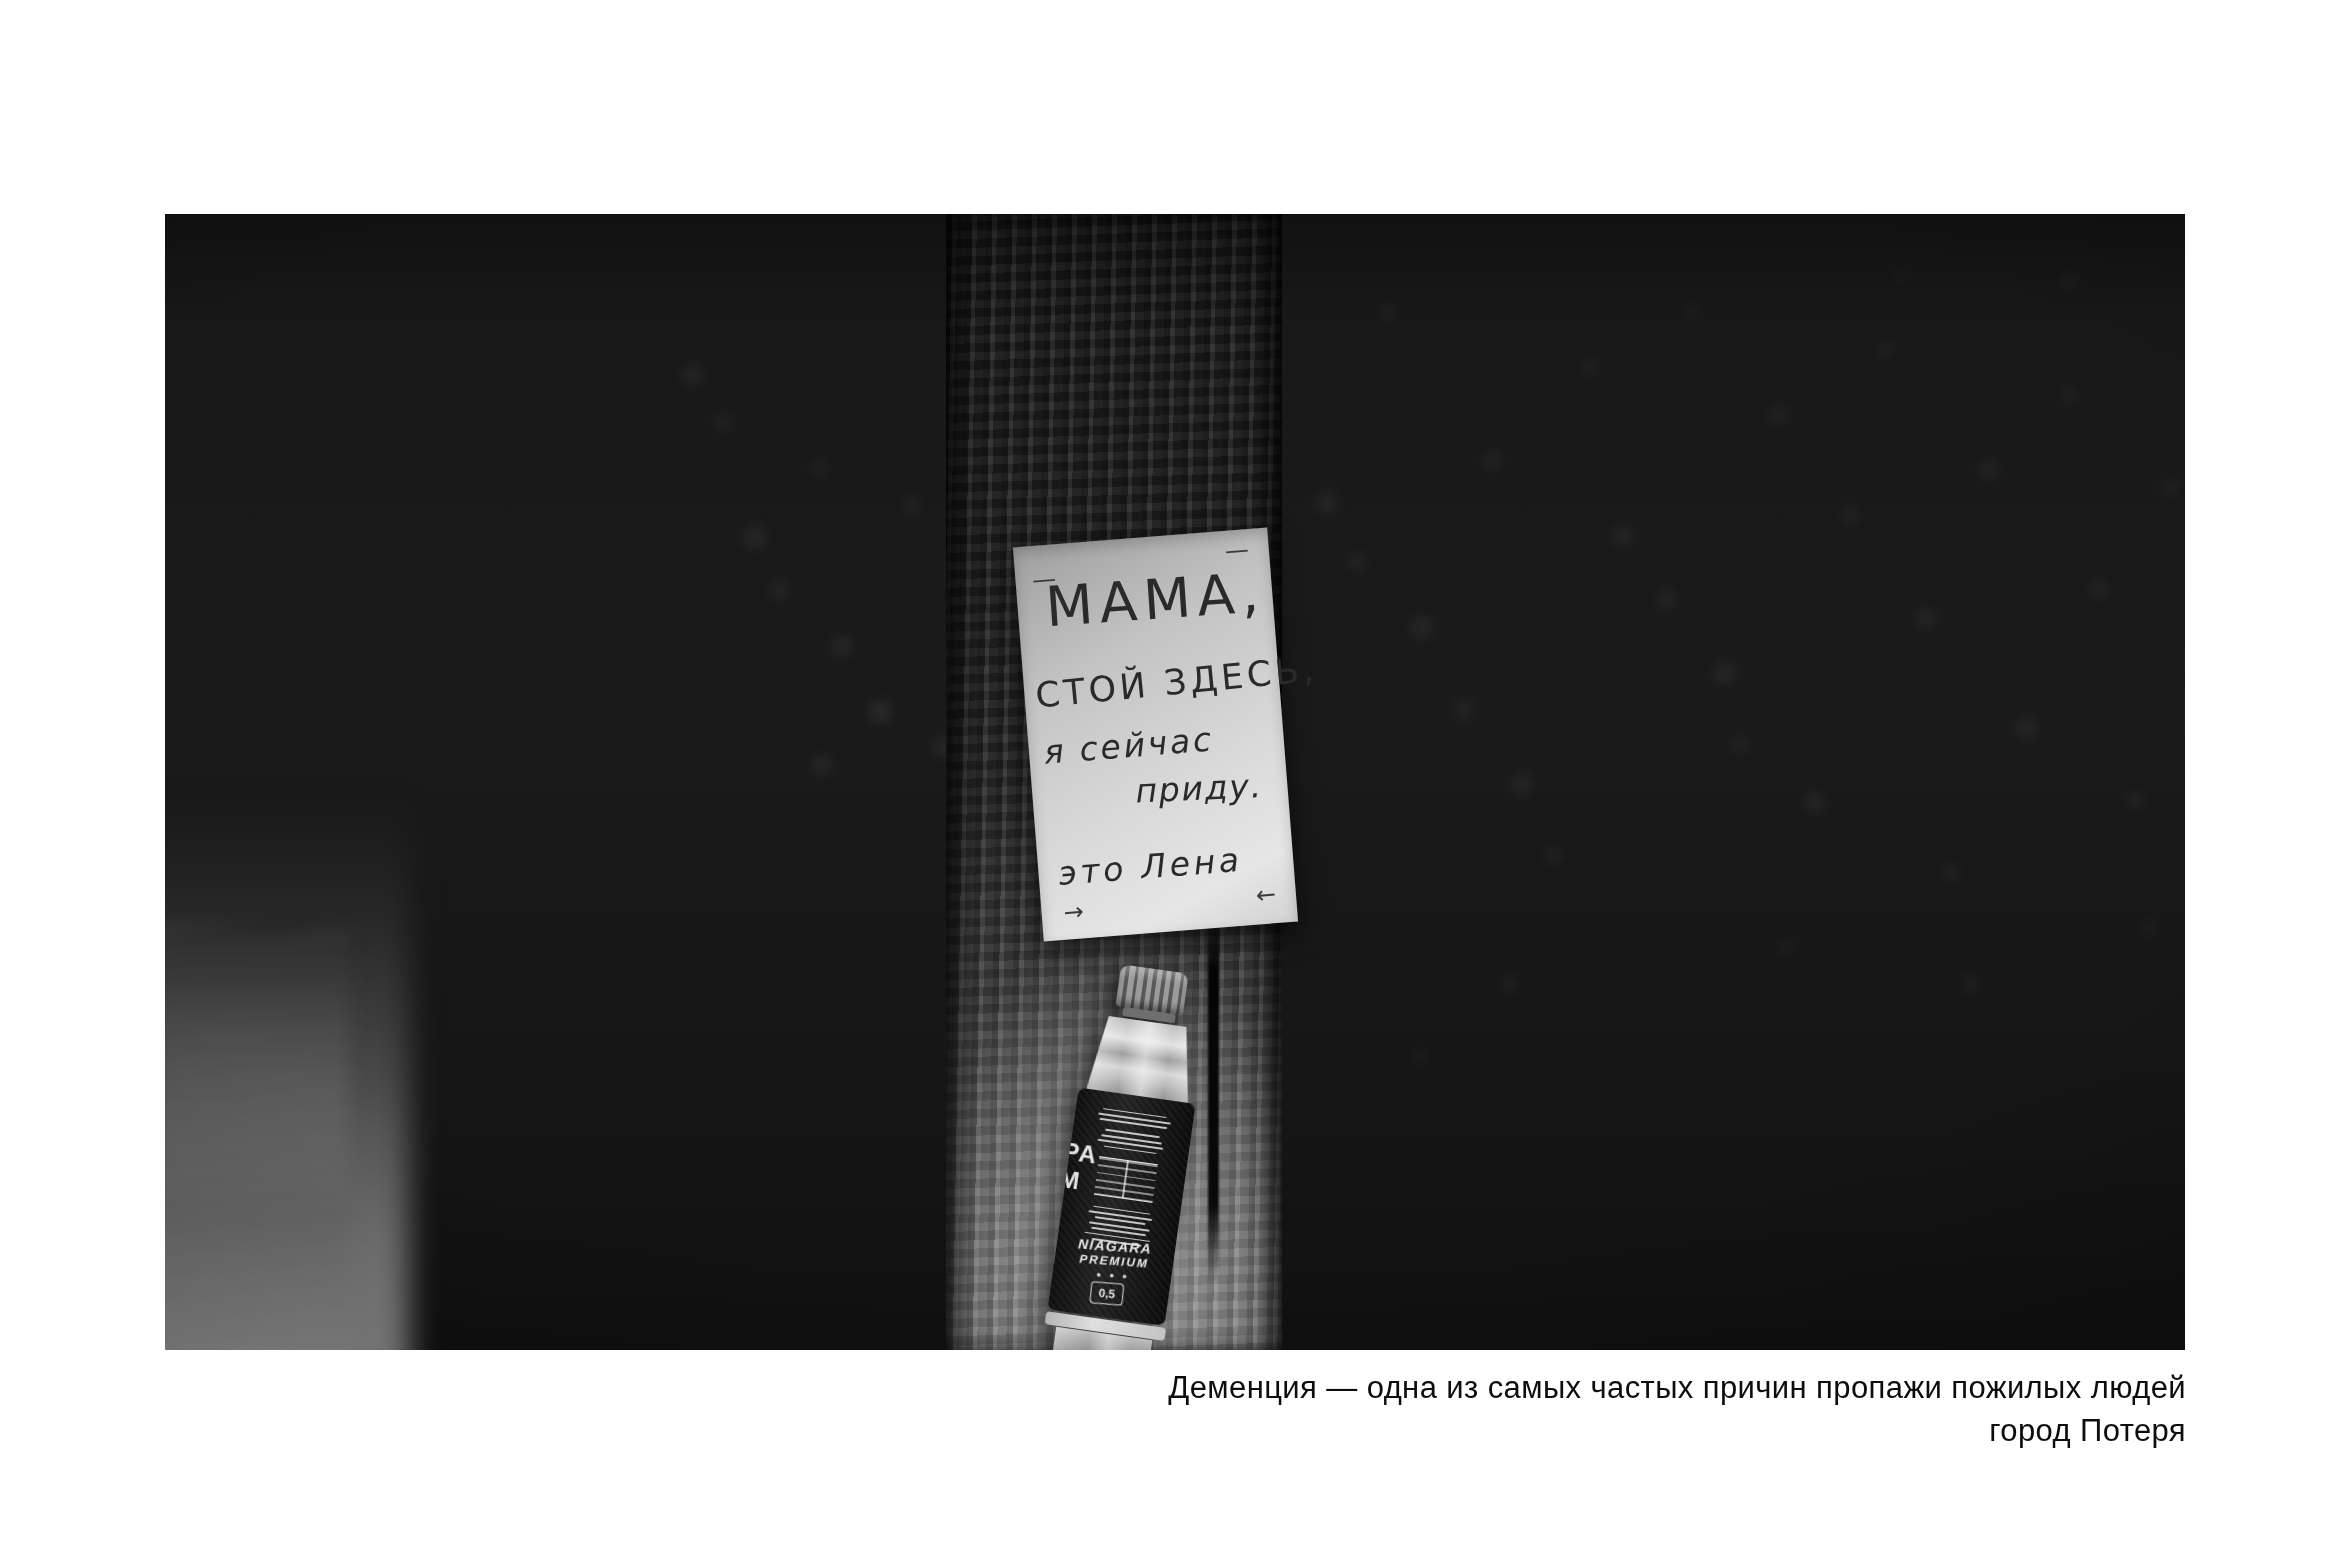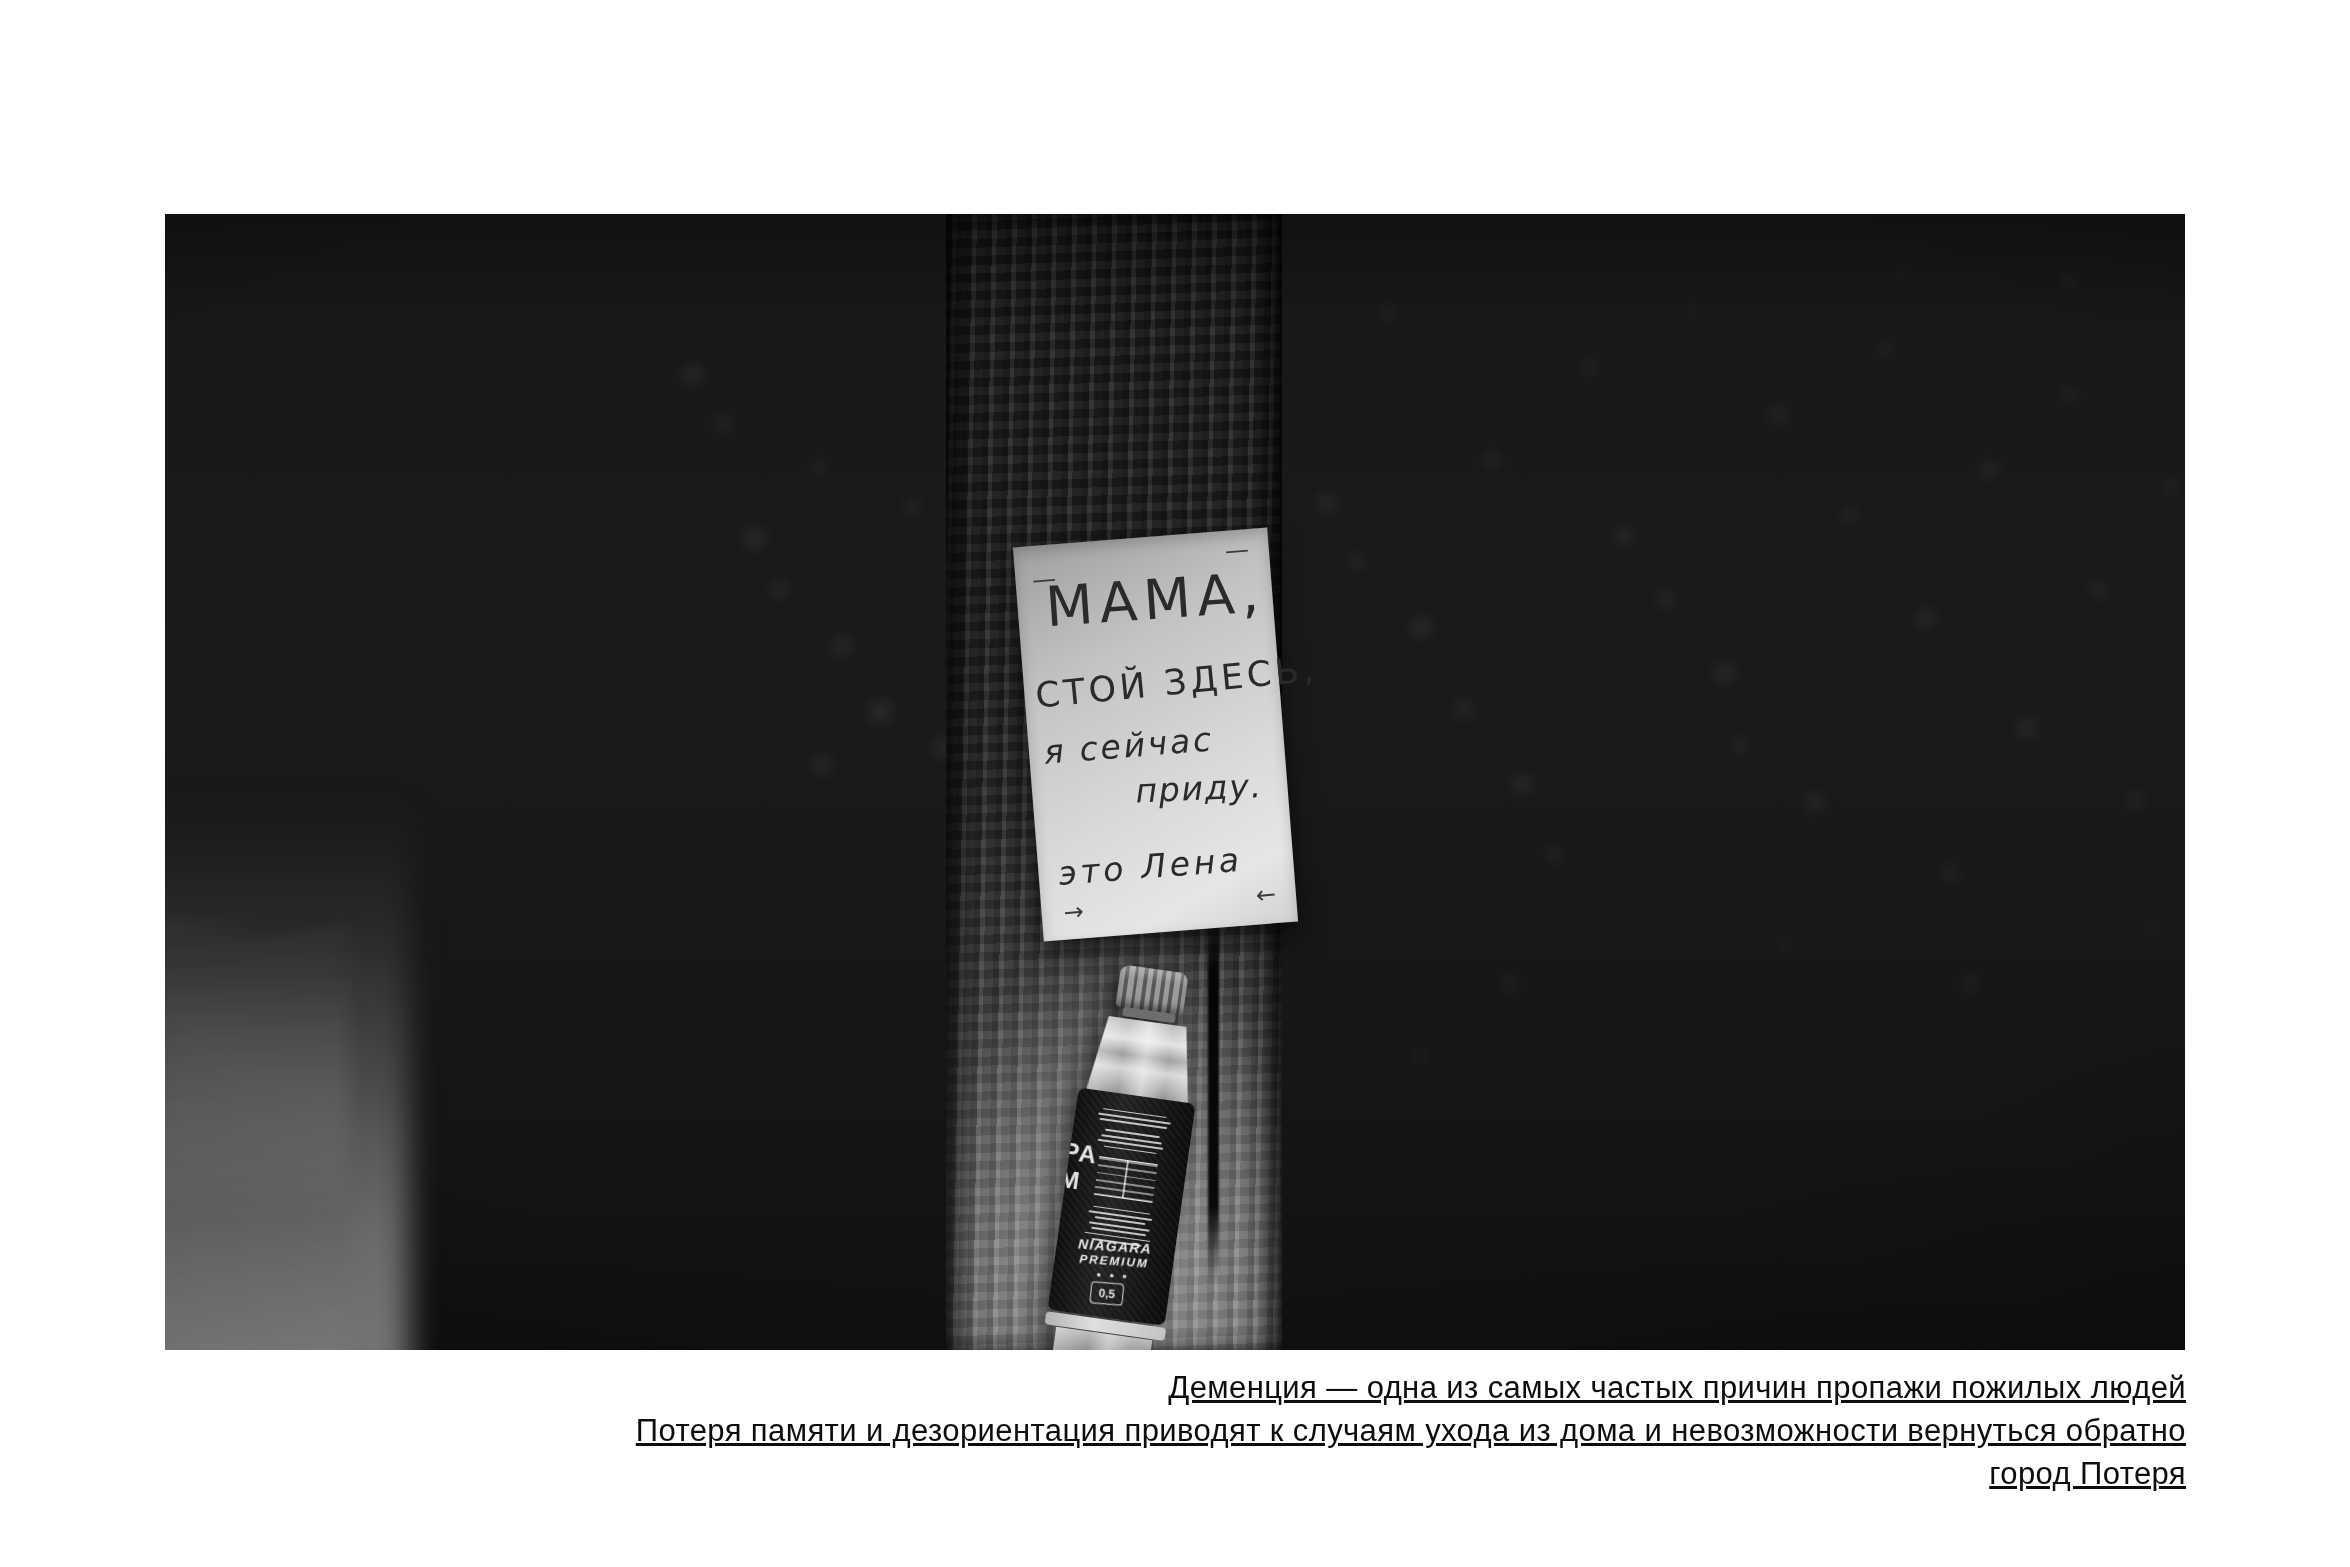--- a/index.html
+++ b/index.html
@@ -126,21 +126,20 @@
     background:
       linear-gradient(180deg,rgba(0,0,0,0.30) 0%,rgba(0,0,0,0) 10%),
       radial-gradient(135% 120% at 48% 42%,rgba(0,0,0,0) 42%,rgba(0,0,0,0.34) 74%,rgba(0,0,0,0.62) 100%);
   }
   
   .caption{
     position:absolute;right:165px;top:1366px;width:1745px;
     text-align:right;color:#0d0d0d;
     font-size:31px;line-height:43px;letter-spacing:0.4px;
     font-family:"Liberation Sans", sans-serif;
-    text-decoration:underline;
   }
 </style>
 </head>
 <body>
 
 <div class="photo">
   <div class="left-trunk"></div>
   <div class="left-trunk-core"></div>
 
   <div class="bokeh-layer" id="bokeh">
@@ -250,16 +249,15 @@
     </div>
     <div class="shine-strip"></div>
     <div class="bottle-base"></div>
   </div>
 
   <div class="vignette"></div>
 </div>
 
 <div class="caption">
   <div>Деменция — одна из самых частых причин пропажи пожилых людей</div>
-  <div>Потеря памяти и дезориентация приводят к случаям ухода из дома и невозможности вернуться обратно</div>
   <div>город Потеря</div>
 </div>
 
 
 </body></html>

